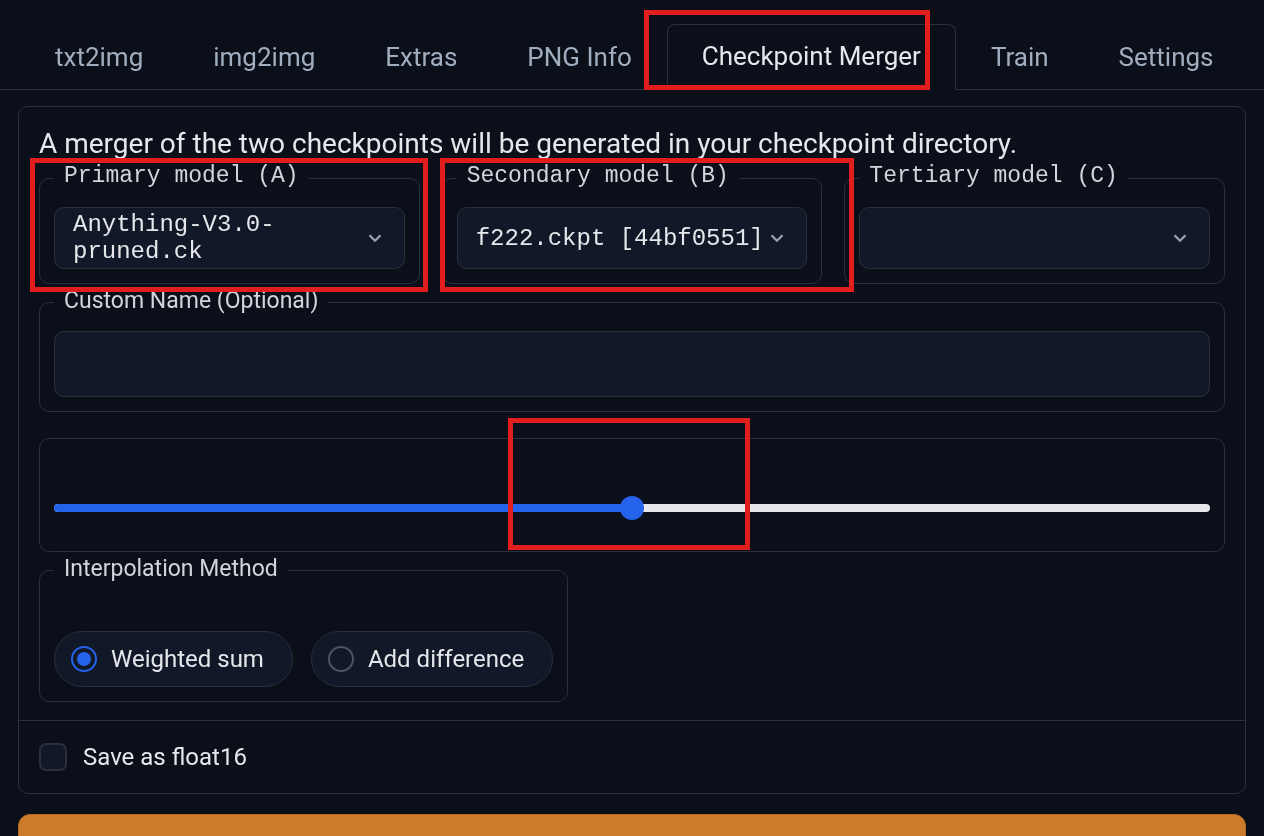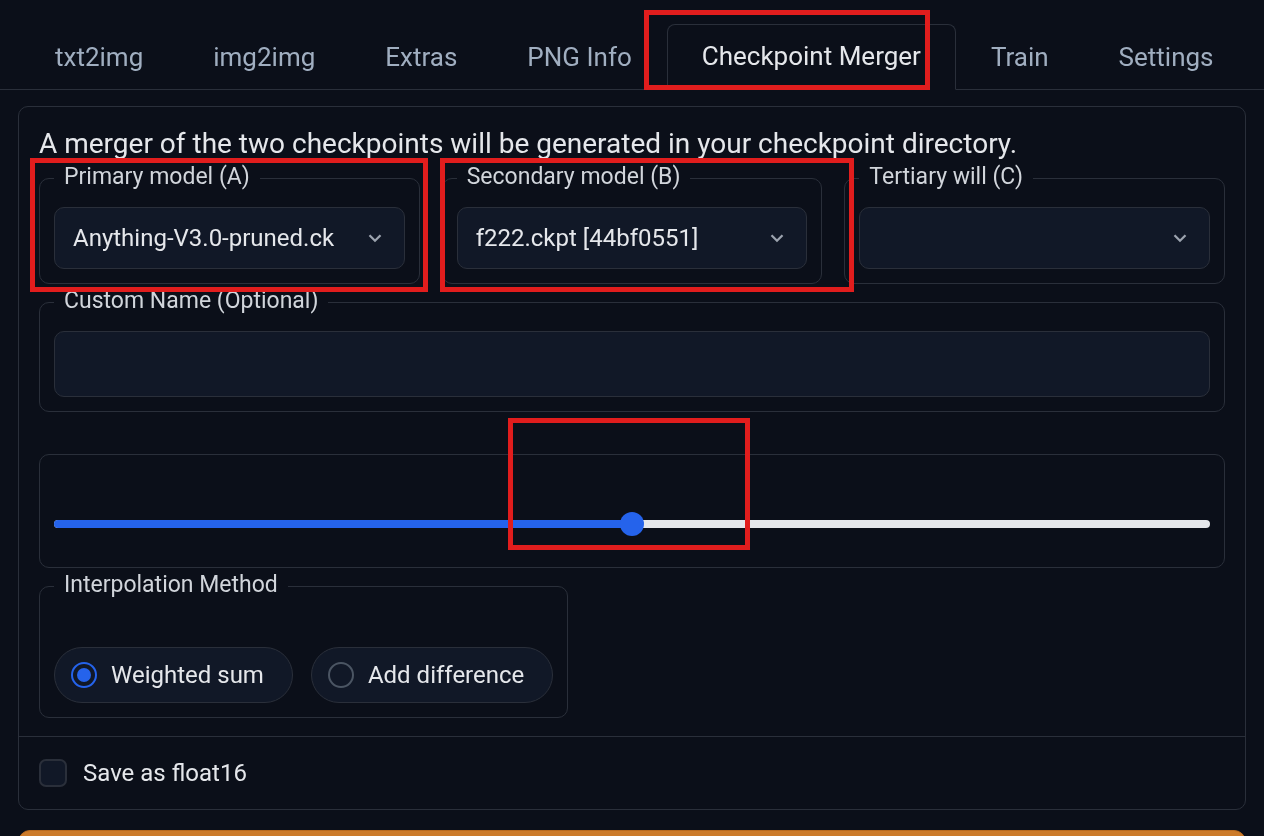--- a/index.html
+++ b/index.html
@@ -44,20 +44,21 @@
   }
   .desc {
     font-size: 28px;
     color: #e5e7eb;
     margin-bottom: 18px;
   }
   .row {
     display: flex;
     gap: 22px;
     margin-bottom: 18px;
+    font-family: Liberation Mono, monospace;
   }
   .fieldset {
     position: relative;
     border: 1px solid #2a2f3a;
     border-radius: 10px;
     padding: 28px 14px 14px 14px;
     flex: 1;
   }
   .legend {
     position: absolute;
@@ -263,32 +264,32 @@
       <div class="legend">Secondary model (B)</div>
       <div class="select">
         <span>f222.ckpt [44bf0551]</span>
         <svg class="chev" viewBox="0 0 24 24">
             <polyline points="6 9 12 15 18 9"></polyline>
           </svg>
       </div>
     </div>
 
     <div class="fieldset">
-      <div class="legend">Tertiary will (C)</div>
+      <div class="legend">Tertiary model (C)</div>
       <div class="select">
         <span></span>
         <svg class="chev" viewBox="0 0 24 24">
             <polyline points="6 9 12 15 18 9"></polyline>
           </svg>
       </div>
     </div>
   </div>
 
   
-  <div class="fieldset" style="margin-bottom:42px;">
+  <div class="fieldset" style="margin-bottom:26px;">
     <div class="legend">Custom Name (Optional)</div>
     <input class="textinput" value="" style="">
   </div>
 
   
   <div class="mult-row">
     <div class="slider-wrap">
       <div class="track"></div>
       <div class="fill" id="slider-fill" style="width: 50%;"></div>
       <div class="thumb" id="slider-thumb" style="left: 50%;"></div>

